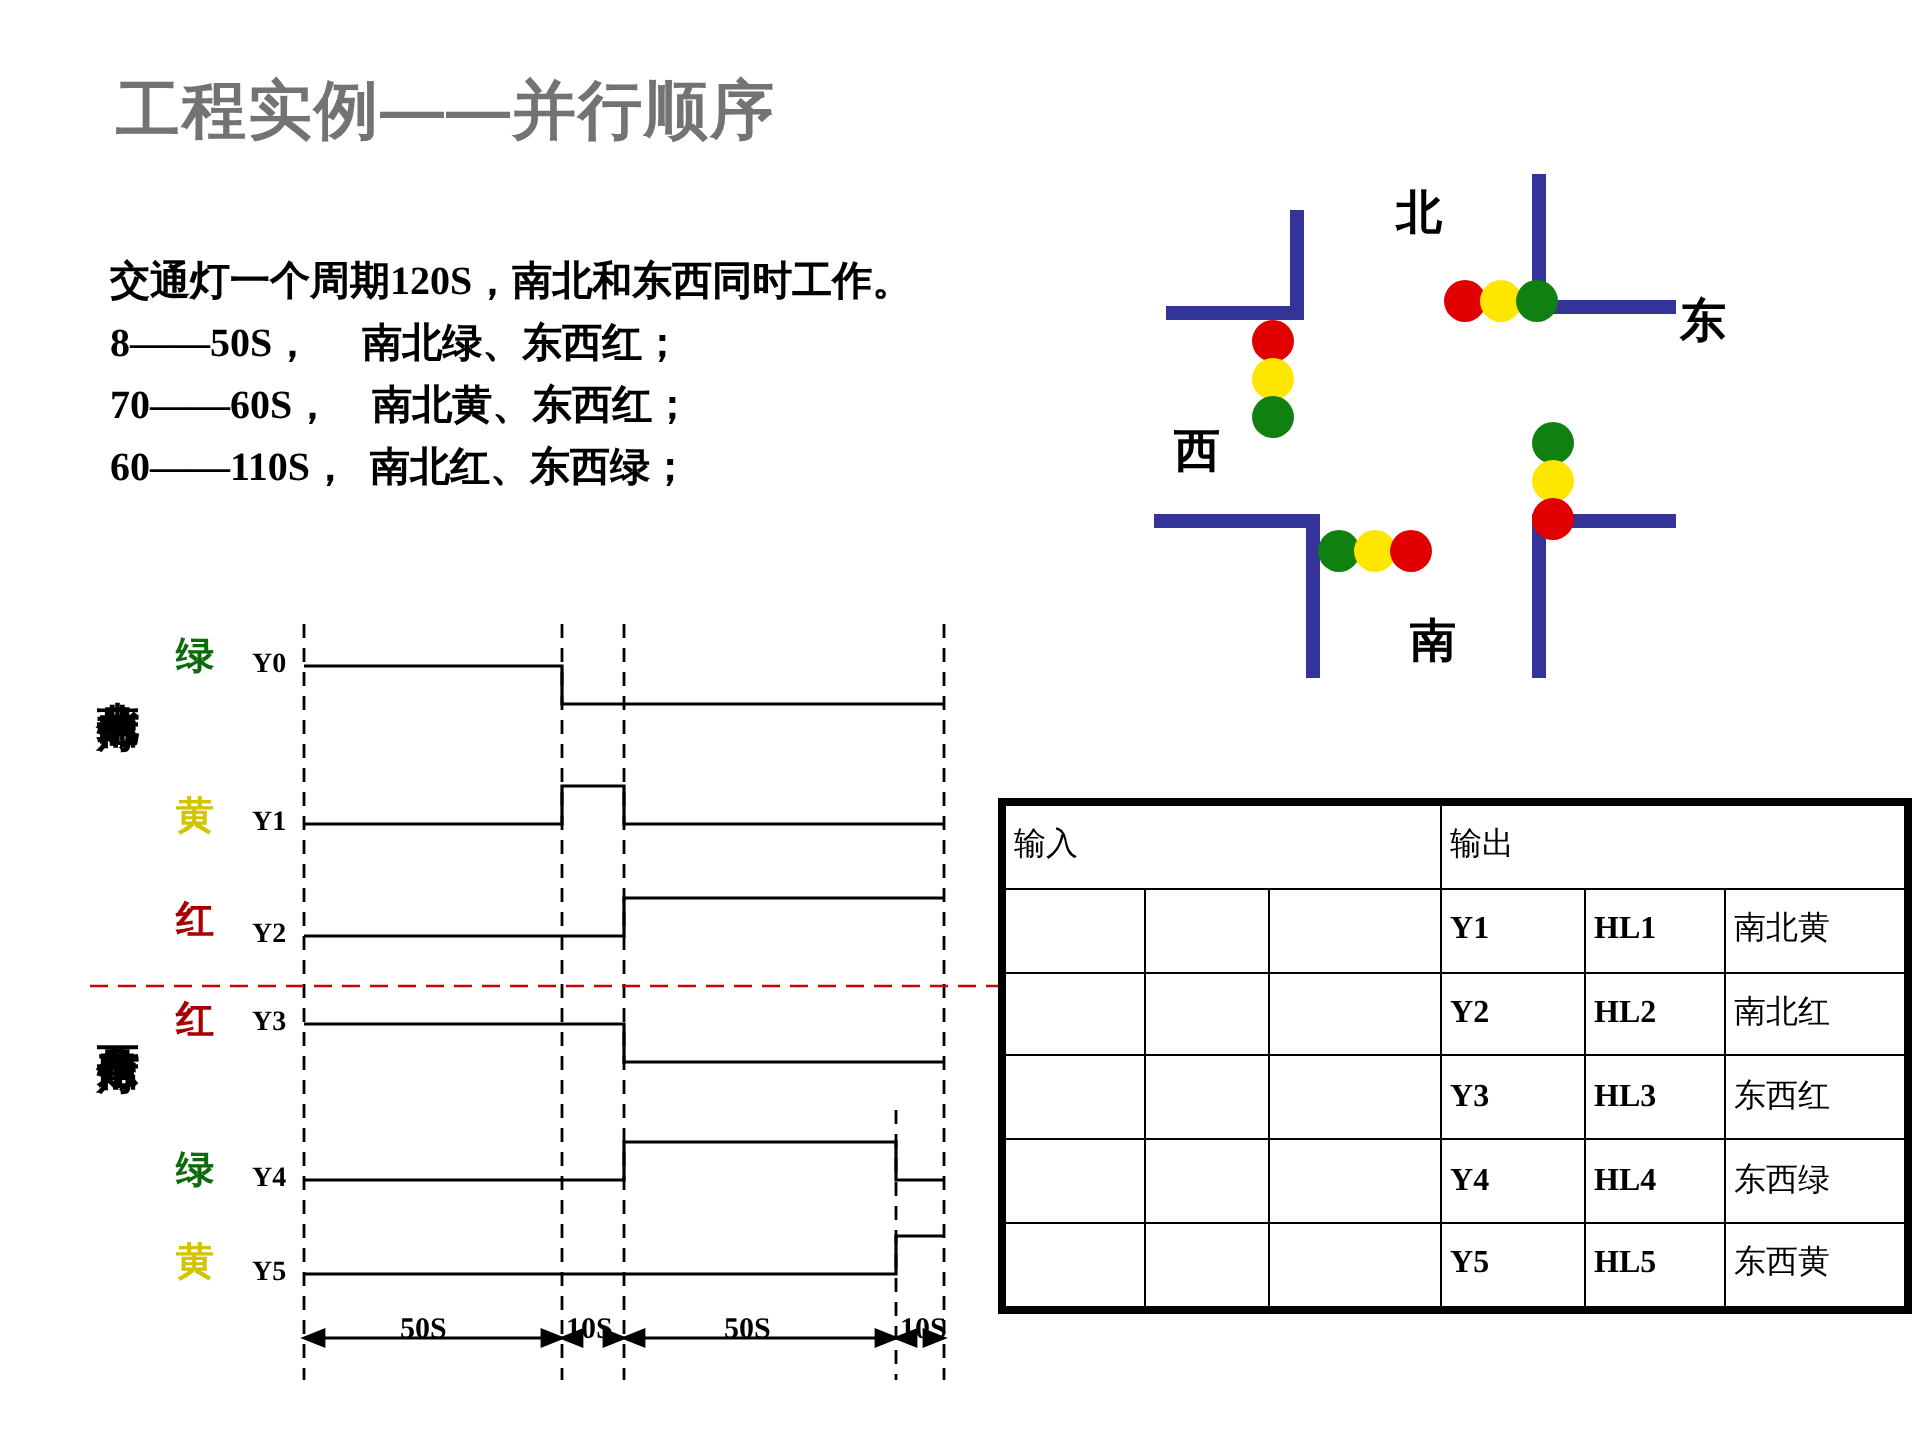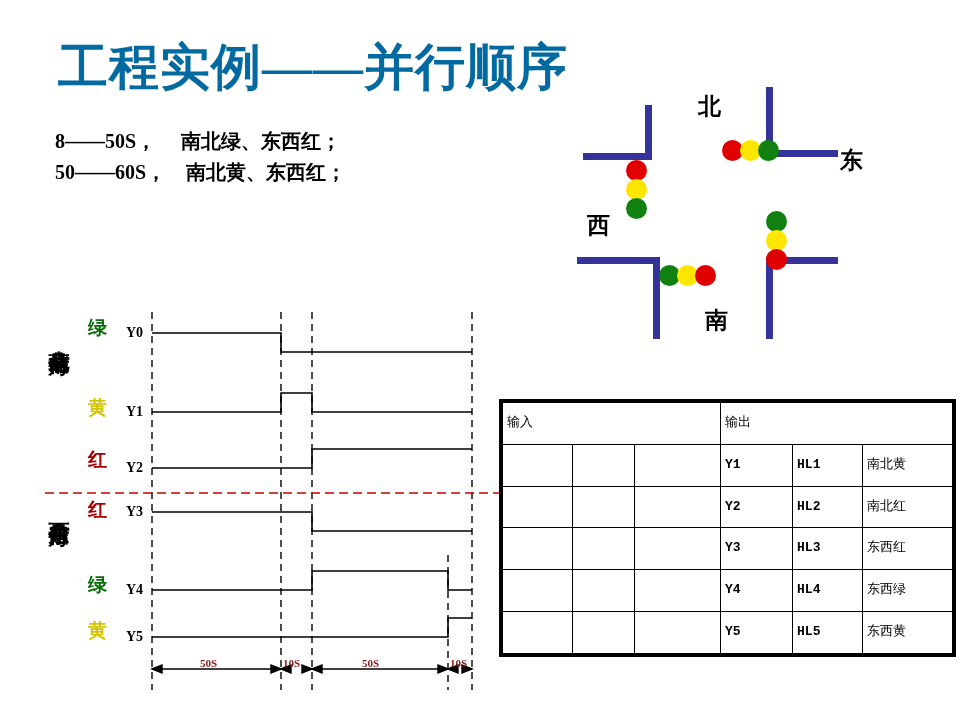--- a/index.html
+++ b/index.html
@@ -6,22 +6,22 @@
   body{
     width:960px;height:720px;background:#ffffff;overflow:hidden;
     font-family:"Liberation Sans", sans-serif;
     position:relative;
   }
   #root{position:absolute;left:0;top:0;width:960px;height:720px;}
 
   
   .title{
     position:absolute;left:58px;top:34px;
-    font-family:Liberation Serif, serif;
-    font-size:50px;font-weight:bold;color:#0369a1;
+    font-family:Liberation Sans, sans-serif;
+    font-size:32px;font-weight:bold;color:#737373;
     letter-spacing:1px;white-space:nowrap;
   }
 
   
   .desc{
     position:absolute;left:55px;top:126px;width:520px;
     font-family:"Liberation Serif", serif;
     font-size:20px;font-weight:bold;color:#000;
     line-height:31px;
   }
@@ -56,58 +56,60 @@
   .clab.green{color:#0a6b0a;}
   .clab.yellow{color:#d4c400;}
   .clab.red{color:#a80000;}
   .ylab{
     position:absolute;font-family:"Liberation Serif", serif;
     font-size:14px;font-weight:bold;color:#000;
   }
   .wave{position:absolute;left:0;top:0;}
   .tlab{
     position:absolute;font-family:"Liberation Serif", serif;
-    font-size:11px;font-weight:bold;color:#7f1d1d;
+    font-size:15px;font-weight:bold;color:#000000;
   }
 
   
   .iotable{
     position:absolute;left:499px;top:399px;width:457px;height:258px;
     border:3px solid #000;box-sizing:border-box;background:#fff;
   }
   table.io{
     border-collapse:collapse;width:100%;height:100%;
     table-layout:fixed;
   }
   table.io td{
     border:1px solid #000;
-    font-family:Liberation Mono, monospace;
-    font-size:13px;color:#000;
+    font-family:Liberation Serif, serif;
+    font-size:16px;color:#000;
     padding:2px 4px;vertical-align:middle;
     line-height:1.15;
   }
   td.bold{font-weight:bold;}
   td.hdr{vertical-align:top;}
   .colA{width:70px;}
   .colB{width:62px;}
   .colC{width:86px;}
   .colD{width:72px;}
   .colE{width:70px;}
   .colF{width:90px;}
 </style>
 </head>
 <body>
 
 <div id="root">
 
   <div class="title">工程实例——并行顺序</div>
 
   <div class="desc">
+    <div class="line">交通灯一个周期120S，南北和东西同时工作。</div>
     <div class="line">8——50S，     南北绿、东西红；</div>
-    <div class="line">50——60S，    南北黄、东西红；</div>
+    <div class="line">70——60S，    南北黄、东西红；</div>
+    <div class="line">60——110S，  南北红、东西绿；</div>
   </div>
 
   <div class="xsec">
 
     <div class="road" style="left:75px;top:20px;width:7px;height:55px;"></div>
     <div class="road" style="left:13px;top:68px;width:69px;height:7px;"></div>
 
     <div class="road" style="left:196px;top:2px;width:7px;height:70px;"></div>
     <div class="road" style="left:196px;top:65px;width:72px;height:7px;"></div>
 

